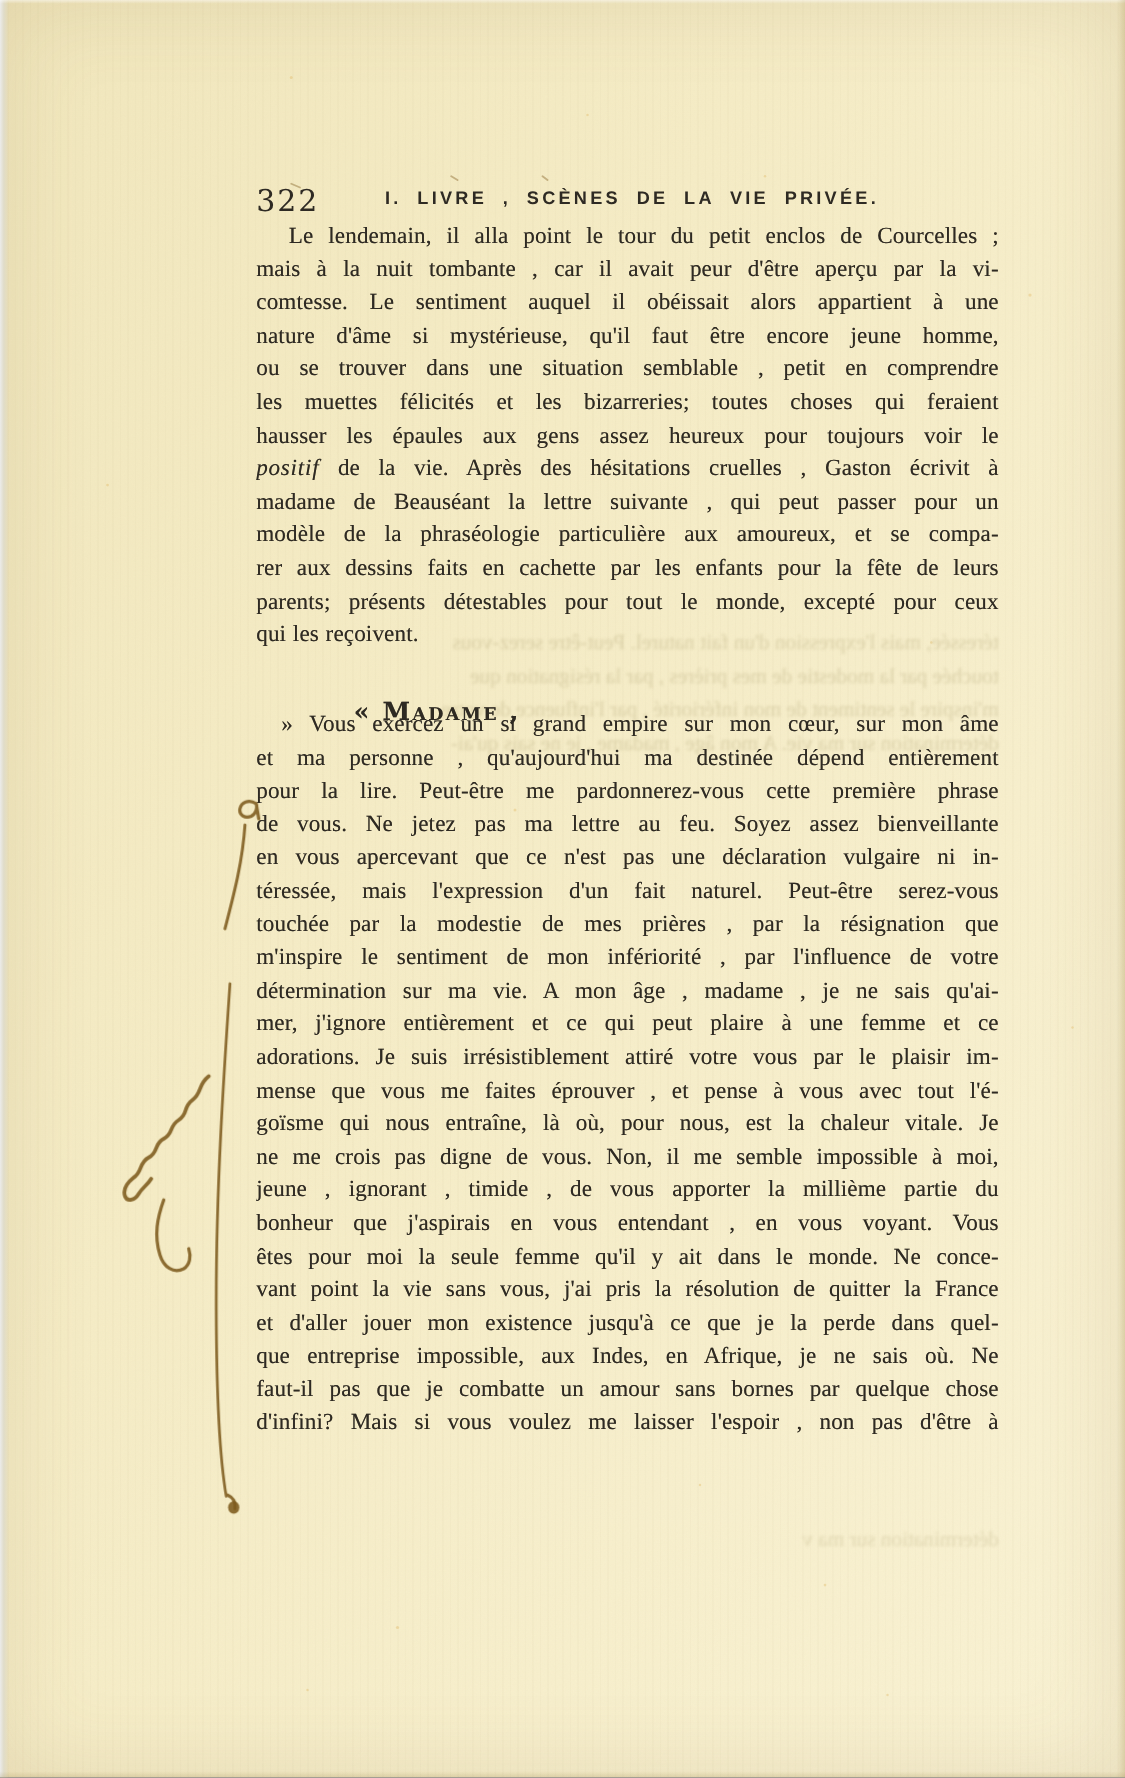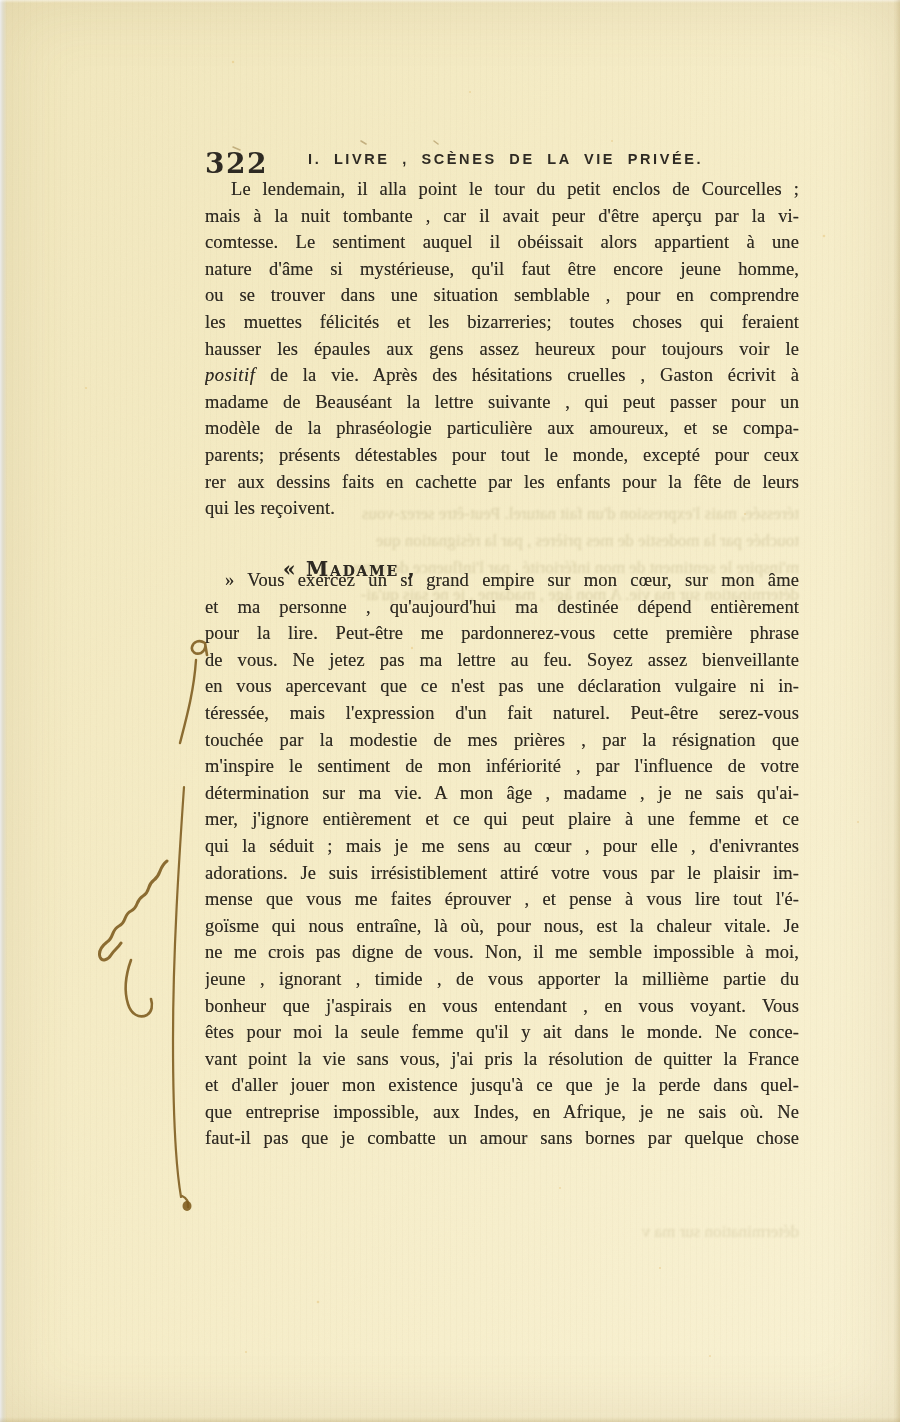--- a/index.html
+++ b/index.html
@@ -20,22 +20,22 @@
     background:linear-gradient(to right,#ececea 0,#e0dcc9 3px,rgba(224,220,201,0) 7px);}
   .edge-top{left:0;top:0;right:0;height:3px;
     background:linear-gradient(to bottom,rgba(255,255,255,.5),rgba(255,255,255,0));}
   .edge-right{right:0;top:0;bottom:0;width:6px;
     background:linear-gradient(to left,rgba(150,125,60,.22),rgba(150,125,60,0));}
   .edge-bottom{left:0;bottom:0;right:0;height:5px;
     background:linear-gradient(to top,rgba(150,125,60,.2),rgba(150,125,60,0));}
   .texture{position:absolute;inset:0;opacity:.5;pointer-events:none;}
 
   .running-head{position:absolute;left:0;top:147px;width:900px;height:26px;}
-  .page-number{position:absolute;left:205px;top:0;font-size:28px;letter-spacing:1.5px;
-    font-weight:bold;font-family:"DejaVu Serif","Liberation Serif",serif;}
+  .page-number{position:absolute;left:205px;top:0;font-size:24px;letter-spacing:1.5px;
+    font-weight:normal;font-family:"DejaVu Serif","Liberation Serif",serif;}
   .running-title{position:absolute;left:308px;top:4px;font-size:14.5px;
     letter-spacing:2.6px;word-spacing:6px;font-weight:bold;
     font-family:Liberation Sans, sans-serif;}
 
   .textblock{position:absolute;left:205px;width:594px;
     font-size:18.5px;line-height:26.6px;
     letter-spacing:.1px;word-spacing:.6px;
     text-shadow:0 0 .5px rgba(45,38,25,.55);}
   .para1{top:176px;}
   .letter{top:567px;}
@@ -108,56 +108,56 @@
   <header class="running-head">
     <span class="page-number">322</span>
     <span class="running-title">I. LIVRE , SCÈNES DE LA VIE PRIVÉE.</span>
   </header>
 
   <section class="textblock para1">
       <div class="line indent">Le lendemain, il alla point le tour du petit enclos de Courcelles ;</div>
       <div class="line">mais à la nuit tombante , car il avait peur d'être aperçu par la vi-</div>
       <div class="line">comtesse. Le sentiment auquel il obéissait alors appartient à une</div>
       <div class="line">nature d'âme si mystérieuse, qu'il faut être encore jeune homme,</div>
-      <div class="line">ou se trouver dans une situation semblable , pour en comprendre</div>
+      <div class="line">ou se trouver dans une situation semblable , petit en comprendre</div>
       <div class="line">les muettes félicités et les bizarreries; toutes choses qui feraient</div>
       <div class="line">hausser les épaules aux gens assez heureux pour toujours voir le</div>
       <div class="line"><em>positif</em> de la vie. Après des hésitations cruelles , Gaston écrivit à</div>
       <div class="line">madame de Beauséant la lettre suivante , qui peut passer pour un</div>
       <div class="line">modèle de la phraséologie particulière aux amoureux, et se compa-</div>
+      <div class="line">rer aux dessins faits en cachette par les enfants pour la fête de leurs</div>
       <div class="line">parents; présents détestables pour tout le monde, excepté pour ceux</div>
-      <div class="line">rer aux dessins faits en cachette par les enfants pour la fête de leurs</div>
       <div class="line last">qui les reçoivent.</div>
     </section>
 
   <div class="salutation">« Madame ,</div>
 
   <section class="textblock letter">
       <div class="line indent">» Vous exercez un si grand empire sur mon cœur, sur mon âme</div>
       <div class="line">et ma personne , qu'aujourd'hui ma destinée dépend entièrement</div>
       <div class="line">pour la lire. Peut-être me pardonnerez-vous cette première phrase</div>
       <div class="line">de vous. Ne jetez pas ma lettre au feu. Soyez assez bienveillante</div>
       <div class="line">en vous apercevant que ce n'est pas une déclaration vulgaire ni in-</div>
       <div class="line">téressée, mais l'expression d'un fait naturel. Peut-être serez-vous</div>
       <div class="line">touchée par la modestie de mes prières , par la résignation que</div>
       <div class="line">m'inspire le sentiment de mon infériorité , par l'influence de votre</div>
       <div class="line">détermination sur ma vie. A mon âge , madame , je ne sais qu'ai-</div>
       <div class="line">mer, j'ignore entièrement et ce qui peut plaire à une femme et ce</div>
-      <div class="line">qui la séduit ; mais je me sens au cœur , pour elle , d'enivrantes</div>
       <div class="line">adorations. Je suis irrésistiblement attiré votre vous par le plaisir im-</div>
-      <div class="line">mense que vous me faites éprouver , et pense à vous lire tout l'é-</div>
+      <div class="line">mense que vous me faites éprouver , et pense à vous avec tout l'é-</div>
       <div class="line">goïsme qui nous entraîne, là où, pour nous, est la chaleur vitale. Je</div>
       <div class="line">ne me crois pas digne de vous. Non, il me semble impossible à moi,</div>
       <div class="line">jeune , ignorant , timide , de vous apporter la millième partie du</div>
       <div class="line">bonheur que j'aspirais en vous entendant , en vous voyant. Vous</div>
       <div class="line">êtes pour moi la seule femme qu'il y ait dans le monde. Ne conce-</div>
       <div class="line">vant point la vie sans vous, j'ai pris la résolution de quitter la France</div>
       <div class="line">et d'aller jouer mon existence jusqu'à ce que je la perde dans quel-</div>
       <div class="line">que entreprise impossible, aux Indes, en Afrique, je ne sais où. Ne</div>
       <div class="line">faut-il pas que je combatte un amour sans bornes par quelque chose</div>
+      <div class="line">d'infini? Mais si vous voulez me laisser l'espoir , non pas d'être à</div>
     </section>
 
   <svg class="marginalia" width="900" height="1422" viewBox="0 0 900 1422" aria-hidden="true">
     <g stroke="#7d5a1d" fill="none" stroke-linecap="round" stroke-linejoin="round" opacity="0.88">
       <path stroke-width="2.6" d="M205,643 c-6,-4 -12,-1 -13,4 c-1,5 4,8 9,6 c4,-2 5,-7 4,-10 l2,12"></path>
       <path stroke-width="2.4" d="M196,660 C194,690 187,716 180,743"></path>
       <path stroke-width="2.2" d="M184,787 C179,860 173,950 173,1040 C173,1110 175,1162 181,1197"></path>
       <path stroke-width="3" d="M167,861 c-9,7 -5,13 -13,19 c-8,6 -3,11 -11,16 c-8,5 -4,11 -12,15 c-8,4 -4,11 -12,15 c-8,4 -5,12 -12,16 c-5,4 -9,9 -7,15 c2,5 8,3 11,-2 c3,-5 7,-7 10,-12"></path>
       <path stroke-width="2.6" d="M131,960 c-5,14 -8,28 -3,44 c3,10 11,15 19,11 c5,-3 6,-10 4,-16"></path>
       <path stroke-width="2.4" d="M182,1196 q7,3 6,11"></path>

